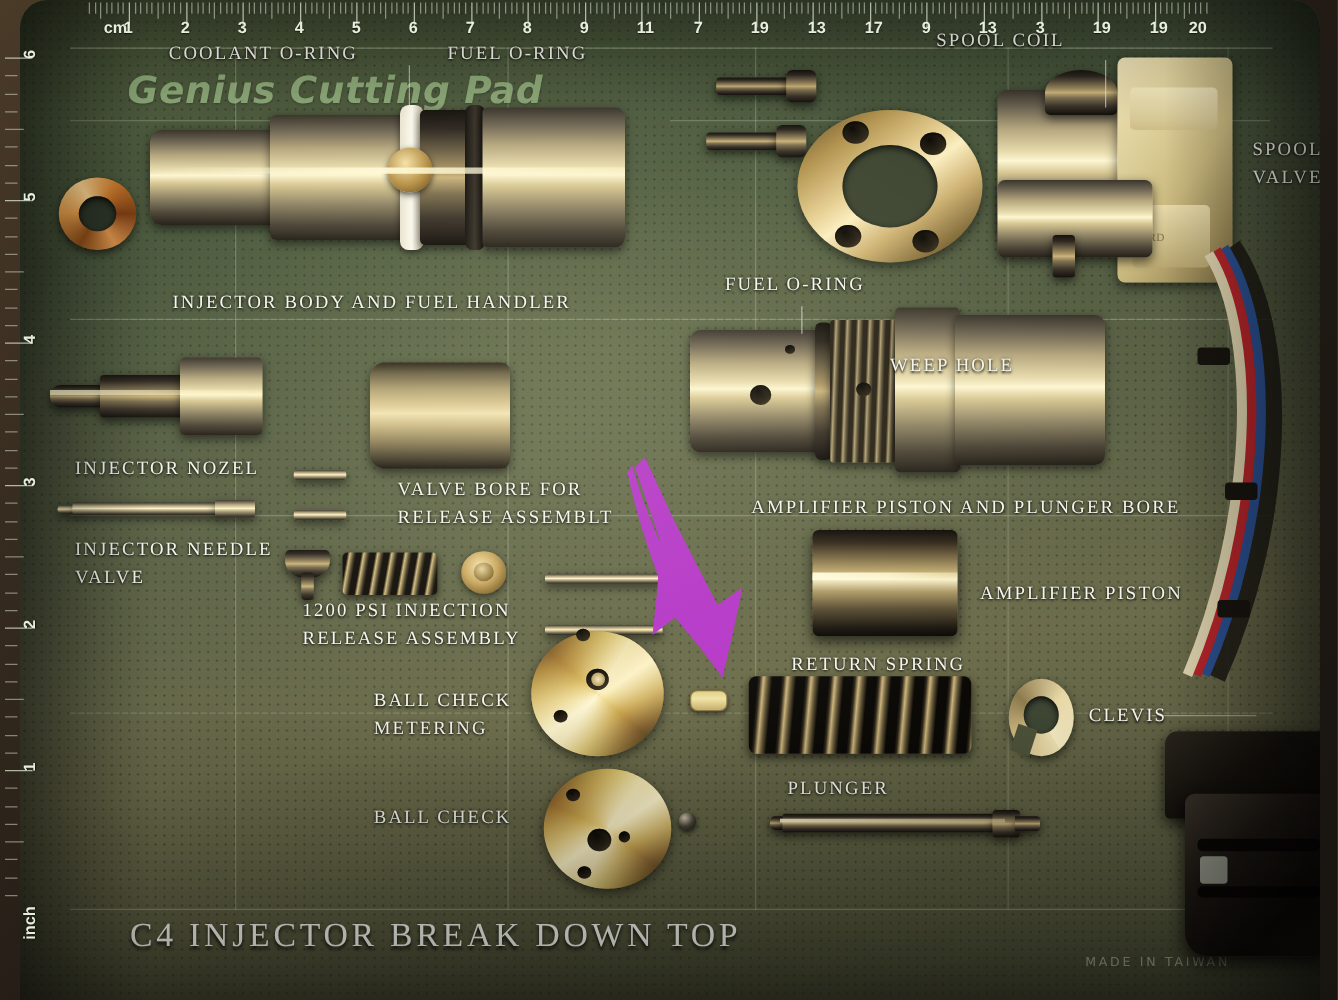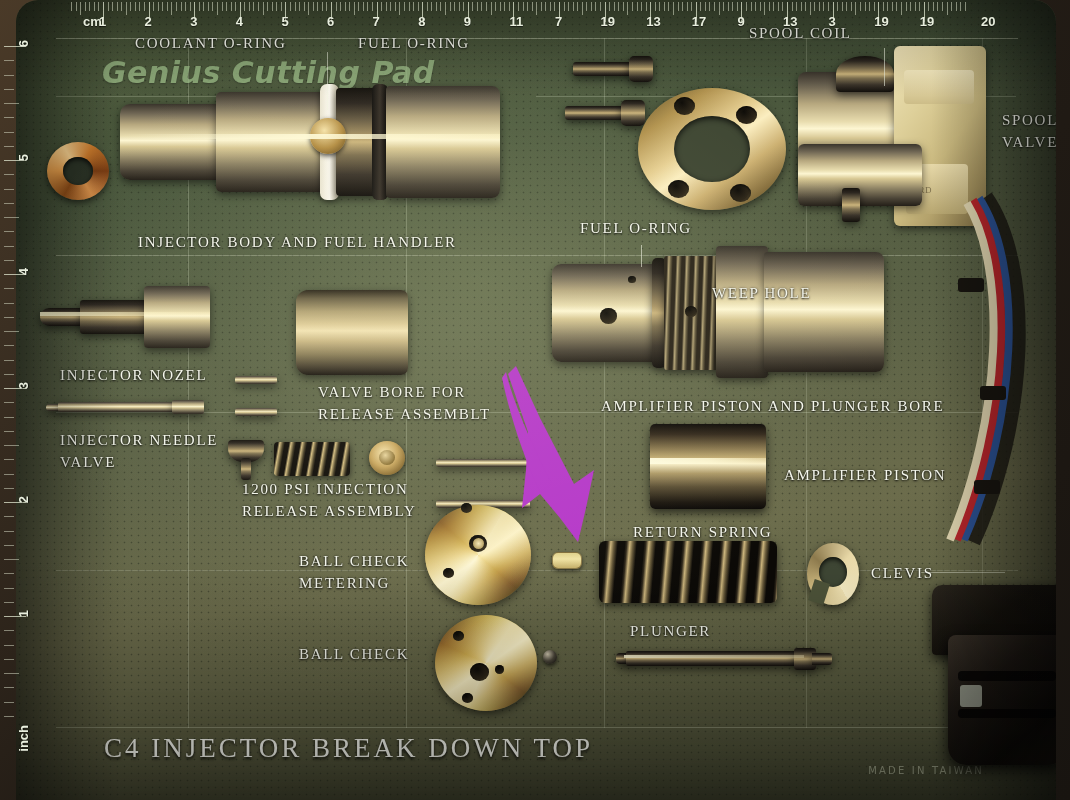--- a/index.html
+++ b/index.html
@@ -550,21 +550,21 @@
         <span class="rnum" style="left: 509.4px; top: 14px;">11</span>
         <span class="rnum" style="left: 555px; top: 14px;">7</span>
         <span class="rnum" style="left: 600.6px; top: 14px;">19</span>
         <span class="rnum" style="left: 646.2px; top: 14px;">13</span>
         <span class="rnum" style="left: 691.8px; top: 14px;">17</span>
         <span class="rnum" style="left: 737.4px; top: 14px;">9</span>
         <span class="rnum" style="left: 783px; top: 14px;">13</span>
         <span class="rnum" style="left: 828.6px; top: 14px;">3</span>
         <span class="rnum" style="left: 874.2px; top: 14px;">19</span>
         <span class="rnum" style="left: 919.8px; top: 14px;">19</span>
-        <span class="rnum" style="left: 981px; top: 14px;">20</span>
+        <span class="rnum" style="left: 951px; top: 14px;">20</span>
       </div>
   </div>
   <div class="ruler-left">
     <div id="left-ruler-ticks">
         <div class="tick" style="top: 616px; left: 4px; height: 1px; width: 22px; opacity: 0.9;"></div>
         <div class="tick" style="top: 630.25px; left: 4px; height: 1px; width: 10px; opacity: 0.6;"></div>
         <div class="tick" style="top: 644.5px; left: 4px; height: 1px; width: 10px; opacity: 0.6;"></div>
         <div class="tick" style="top: 658.75px; left: 4px; height: 1px; width: 10px; opacity: 0.6;"></div>
         <div class="tick" style="top: 673px; left: 4px; height: 1px; width: 15px; opacity: 0.6;"></div>
         <div class="tick" style="top: 687.25px; left: 4px; height: 1px; width: 10px; opacity: 0.6;"></div>

